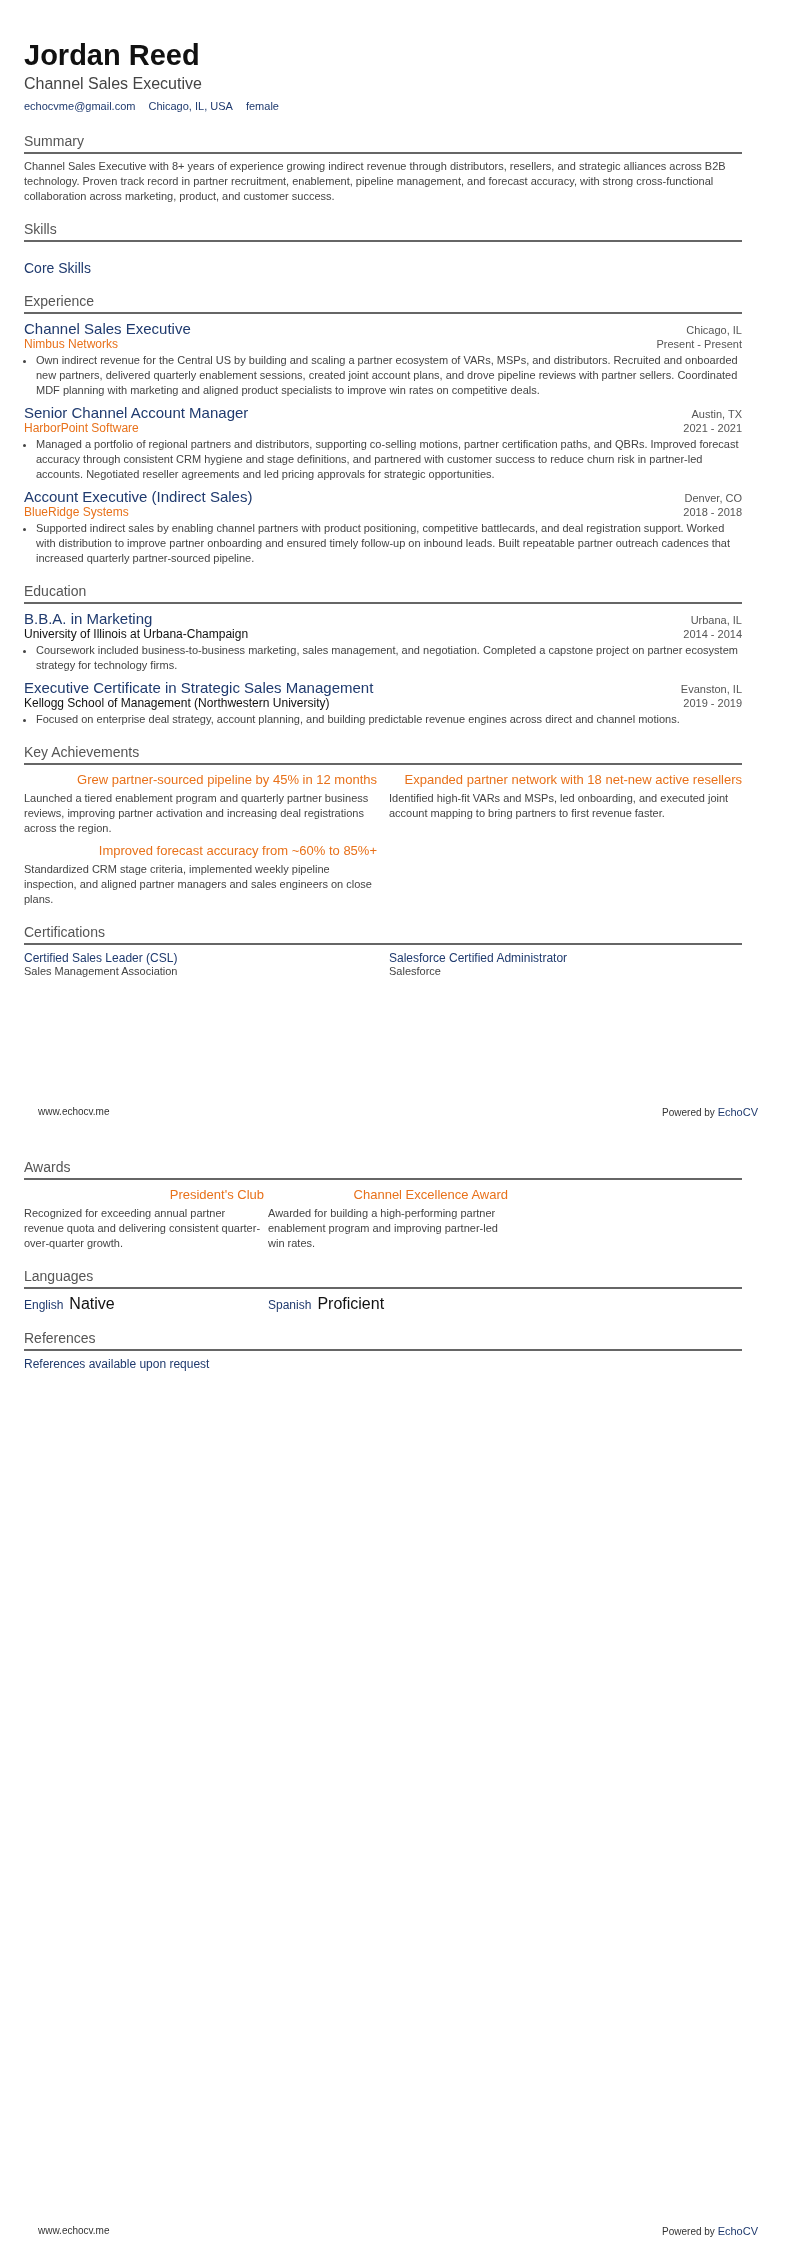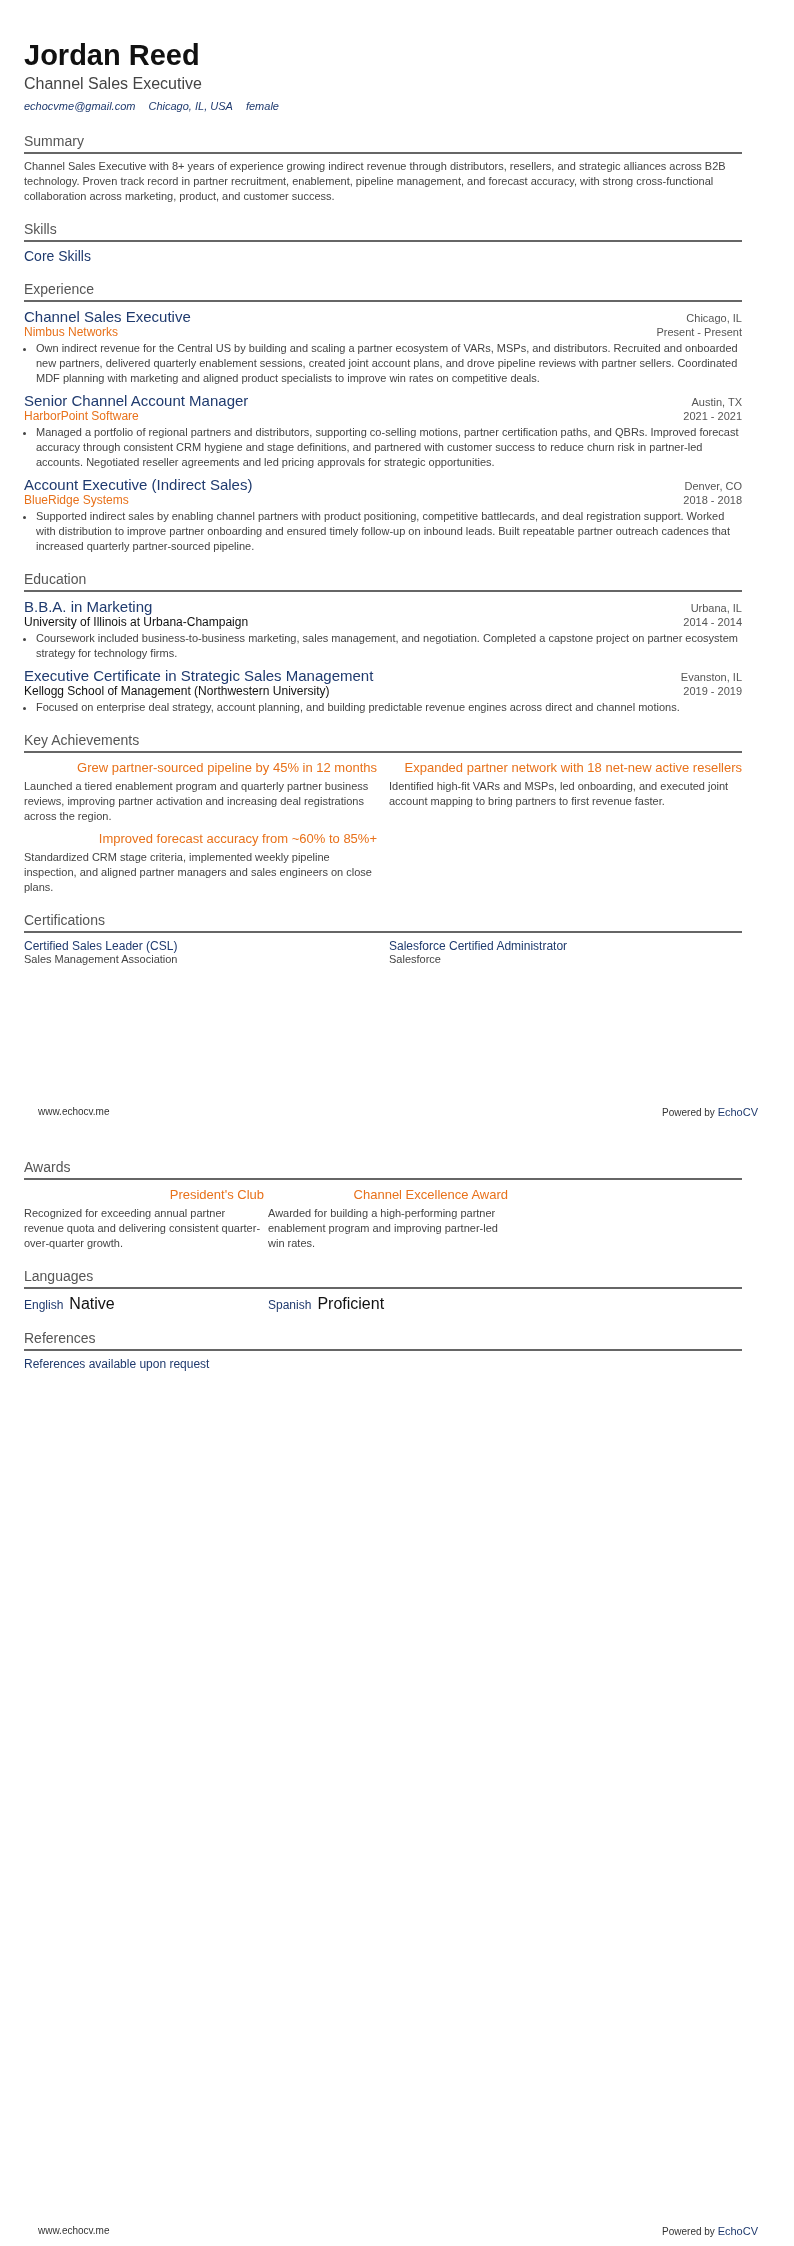--- a/index.html
+++ b/index.html
@@ -1,25 +1,25 @@
 <!DOCTYPE html>
 <html><head>
 <meta charset="utf-8">
 <style>
   html, body { margin: 0; padding: 0; background: #ffffff; }
   body { width: 794px; height: 2246px; position: relative; font-family: "Liberation Sans", sans-serif; color: #333; }
   .page { position: absolute; left: 24px; width: 718px; }
   .name { font-size: 29px; font-weight: bold; color: #111; line-height: 34px; margin: 0; }
   .title { font-size: 16px; color: #444; line-height: 20px; margin-top: 2px; }
   .contact { font-size: 11px; color: #1f3a6e; margin-top: 6px; }
-  .contact span { margin-right: 10px; font-style: italic; }
+  .contact span { margin-right: 10px; }
   .section { margin-top: 16px; }
   .sec-h { font-size: 14px; color: #555; line-height: 18px; padding-bottom: 2px; border-bottom: 2px solid #666; }
   .summary { font-size: 11px; line-height: 15px; color: #444; margin-top: 5px; }
-  .subh { font-size: 14px; color: #1f3a6e; margin-top: 6px; }
+  .subh { font-size: 14px; color: #1f3a6e; margin-top: 18px; }
   .chips { display: flex; flex-wrap: wrap; gap: 7px 10px; margin-top: 6px; }
   .chip { border: 1.5px solid #222; font-size: 11px; color: #333; padding: 5px 12px; }
   .item { margin-top: 6px; }
   .row { display: flex; justify-content: space-between; align-items: baseline; }
   .role { font-size: 15px; color: #1f3a6e; }
   .loc { font-size: 11px; color: #555; }
   .org { font-size: 12px; color: #e8711a; }
   .org-dark { font-size: 12px; color: #111; }
   ul { margin: 2px 0 0 0; padding-left: 12px; }
   li { font-size: 11px; line-height: 15px; color: #444; }

